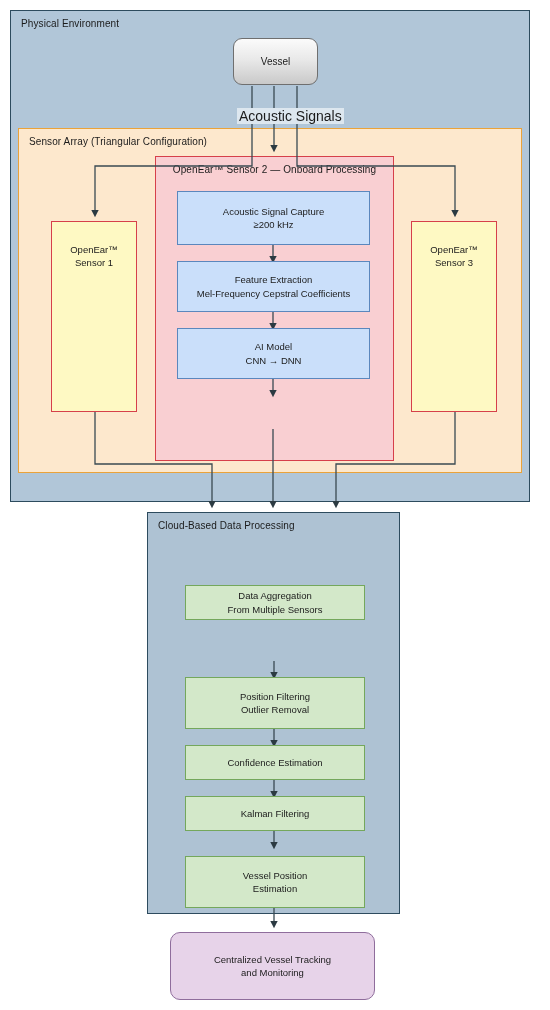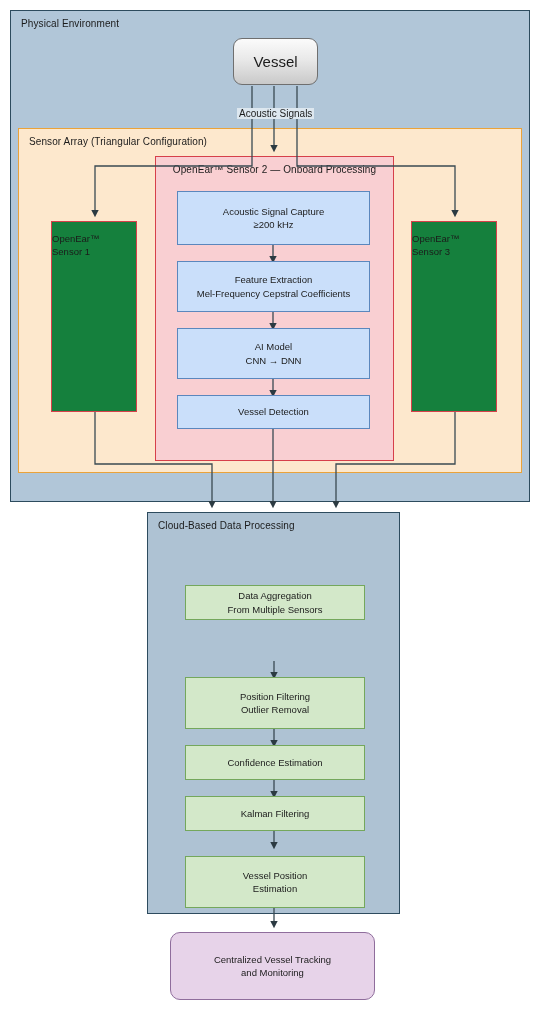--- a/index.html
+++ b/index.html
@@ -43,31 +43,31 @@
     letter-spacing: .1px;
   }
 
   
   .vessel {
     left: 233px; top: 38px; width: 85px; height: 47px;
     background: linear-gradient(180deg, #fbfbfb 0%, #e9e9e9 45%, #c9c9c9 100%);
     border: 1.4px solid #6f6f6f;
     border-radius: 9px;
     display: flex; align-items: center; justify-content: center;
-    font-size: 15px; color: #1b1b1b;
+    font-size: 10px; color: #1b1b1b;
   }
 
   
   .sensor-box {
     width: 86px; height: 191px;
-    background: #15803d;
+    background: #fef9c3;
     border: 1.4px solid #d6404a;
     font-size: 9.5px; color: #1b1b1b;
-    text-align: left;
-    padding-top: 11px;
+    text-align: center;
+    padding-top: 22px;
     line-height: 1.35;
   }
   .sensor-1 { left: 51px; top: 221px; }
   .sensor-3 { left: 411px; top: 221px; }
 
   
   .group-sensor2 {
     left: 155px; top: 156px; width: 239px; height: 305px;
     background: #f9cfd2;
     border: 1.4px solid #d6404a;
@@ -104,21 +104,21 @@
     border-radius: 10px;
     display: flex; align-items: center; justify-content: center;
     text-align: center;
     font-size: 9.5px; color: #1b1b1b;
     line-height: 1.4;
   }
 
   
   .edge-label {
     position: absolute;
-    font-size: 10px;
+    font-size: 14px;
     color: #1b1b1b;
     background: #dde7ef;
     padding: 0 2px;
     white-space: nowrap;
     text-align: center;
   }
 
   #edges { position: absolute; left: 0; top: 0; width: 550px; height: 1010px; }
 </style>
 </head>
@@ -205,25 +205,20 @@
     </div>
   </div>
 
   <div class="node blue-box" style="top:328px; height:51px;">
     <div>
       <div>AI Model</div>
       <div>CNN → DNN</div>
     </div>
   </div>
 
-  <div class="node blue-box" style="top:395px; height:34px;">
-    <div>
-      <div>Vessel Detection</div>
-    </div>
-  </div>
 
   <div class="node green-box" style="top:541px; height:35px;margin-top:44px;">
     <div>
       <div>Data Aggregation</div>
       <div>From Multiple Sensors</div>
     </div>
   </div>
 
 
   <div class="node green-box" style="top:677px; height:52px;">

